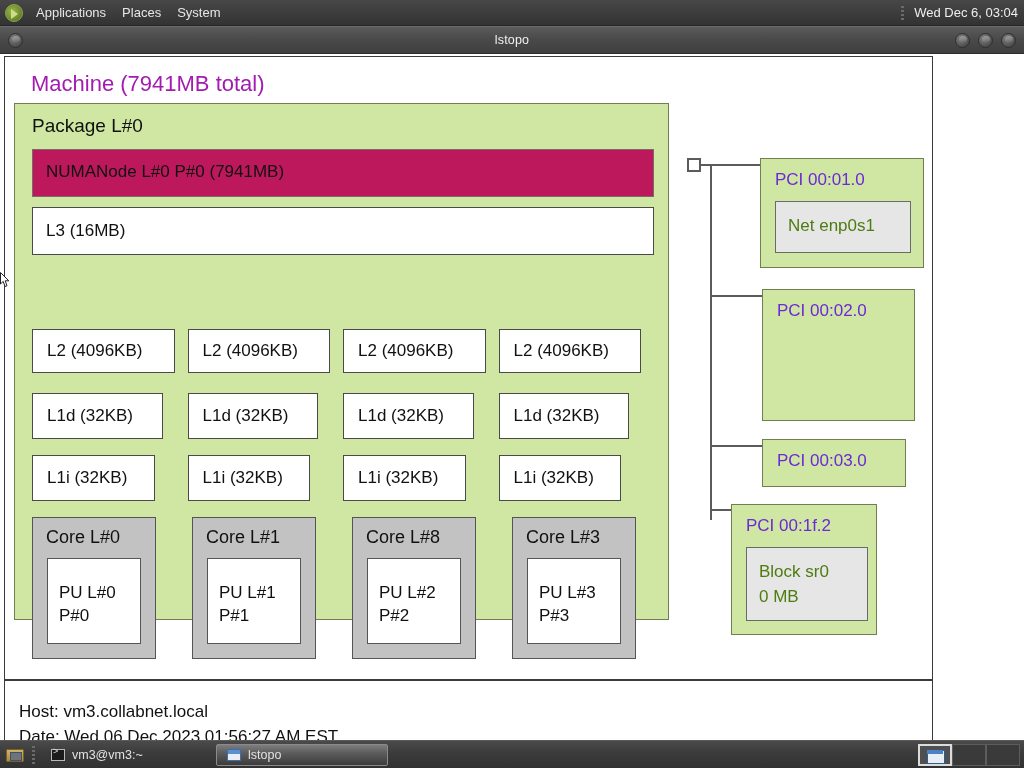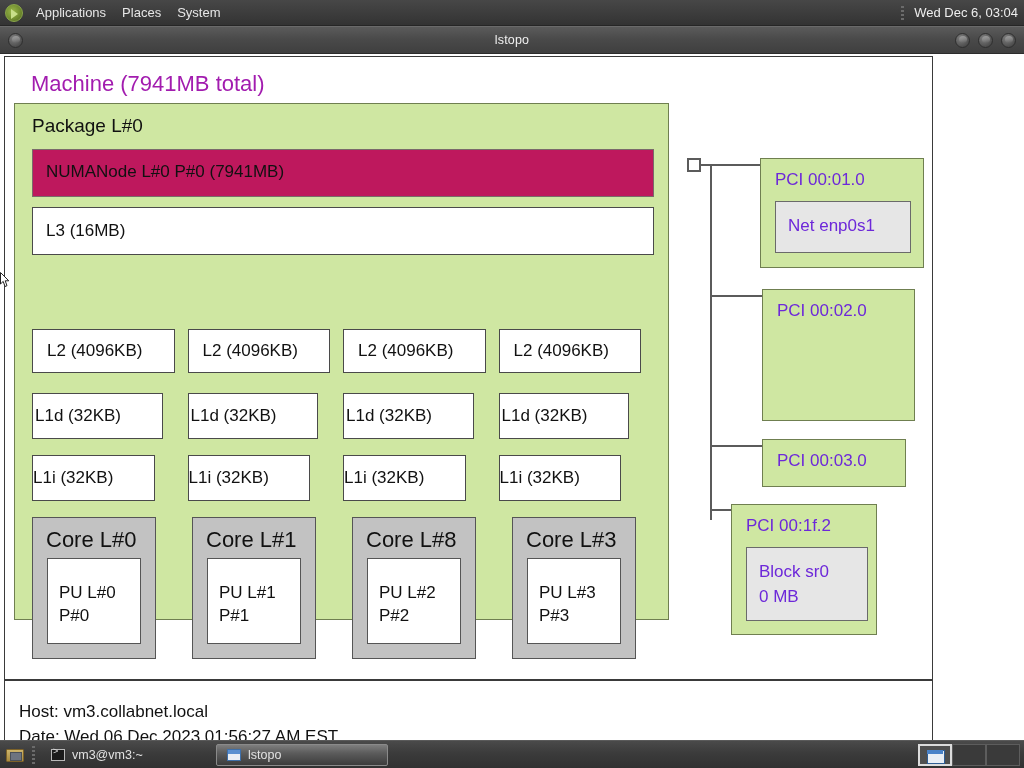--- a/index.html
+++ b/index.html
@@ -122,31 +122,31 @@
   .cache-cell {
     background: #ffffff; border: 1px solid #4a4a4a;
     display: flex; align-items: center;
     font-size: 17px; color: #111; white-space: nowrap;
   }
   #l2-row  { top: 225px; height: 44px; }
   #l1d-row { top: 289px; height: 46px; }
   #l1i-row { top: 351px; height: 46px; }
 
   #l2-row  .cache-cell { width: 146px; padding-left: 14px; margin-right: 13px; }
-  #l1d-row .cache-cell { width: 135px; padding-left: 2px; margin-right: 25px; }
-  #l1i-row .cache-cell { width: 127px; margin-right: 33px; }
+  #l1d-row .cache-cell { width: 135px; padding-left: 14px; margin-right: 25px; }
+  #l1i-row .cache-cell { width: 127px; padding-left: 14px; margin-right: 33px; }
 
   #core-row { position: absolute; left: 17px; top: 413px; display: flex; }
   .core-box {
     width: 124px; height: 142px;
     background: #c2c2c2; border: 1px solid #555555;
     margin-right: 36px; position: relative;
   }
   .core-label {
-    position: absolute; left: 13px; top: 9px; font-size: 22px; color: #111;
+    position: absolute; left: 13px; top: 9px; font-size: 18px; color: #111;
     white-space: nowrap;
   }
   .pu-box {
     position: absolute; left: 14px; top: 40px; width: 94px; height: 86px;
     background: #ffffff; border: 1px solid #555555;
   }
   .pu-text {
     position: absolute; left: 11px; top: 22px; font-size: 17px; color: #111;
     line-height: 23px; white-space: pre-line;
   }
@@ -171,21 +171,21 @@
     position: absolute; background: #cfe7a2; border: 1px solid #6f7f50;
   }
   .pci-label {
     position: absolute; left: 14px; top: 11px; font-size: 17px; color: #6d28d9;
     white-space: nowrap;
   }
   .pci-child {
     position: absolute; background: #e6e6e6; border: 1px solid #6a6a6a;
   }
   .pci-child-text {
-    position: absolute; left: 12px; top: 11px; font-size: 17px; color: #6d28d9;
+    position: absolute; left: 12px; top: 11px; font-size: 17px; color: #4d7c0f;
     line-height: 25px; white-space: pre-line;
   }
   #pci-0 { left: 755px; top: 101px; width: 164px; height: 110px; }
   #pci-0 .pci-child { left: 14px; top: 42px; width: 136px; height: 52px; }
   #pci-1 { left: 757px; top: 232px; width: 153px; height: 132px; text-align: center; }
   #pci-1 .pci-child { left: 14px; top: 42px; width: 122px; height: 74px; }
   #pci-2 { left: 757px; top: 382px; width: 144px; height: 48px; }
   #pci-3 { left: 726px; top: 447px; width: 146px; height: 131px; }
   #pci-3 .pci-child { left: 14px; top: 42px; width: 122px; height: 74px; }
 

